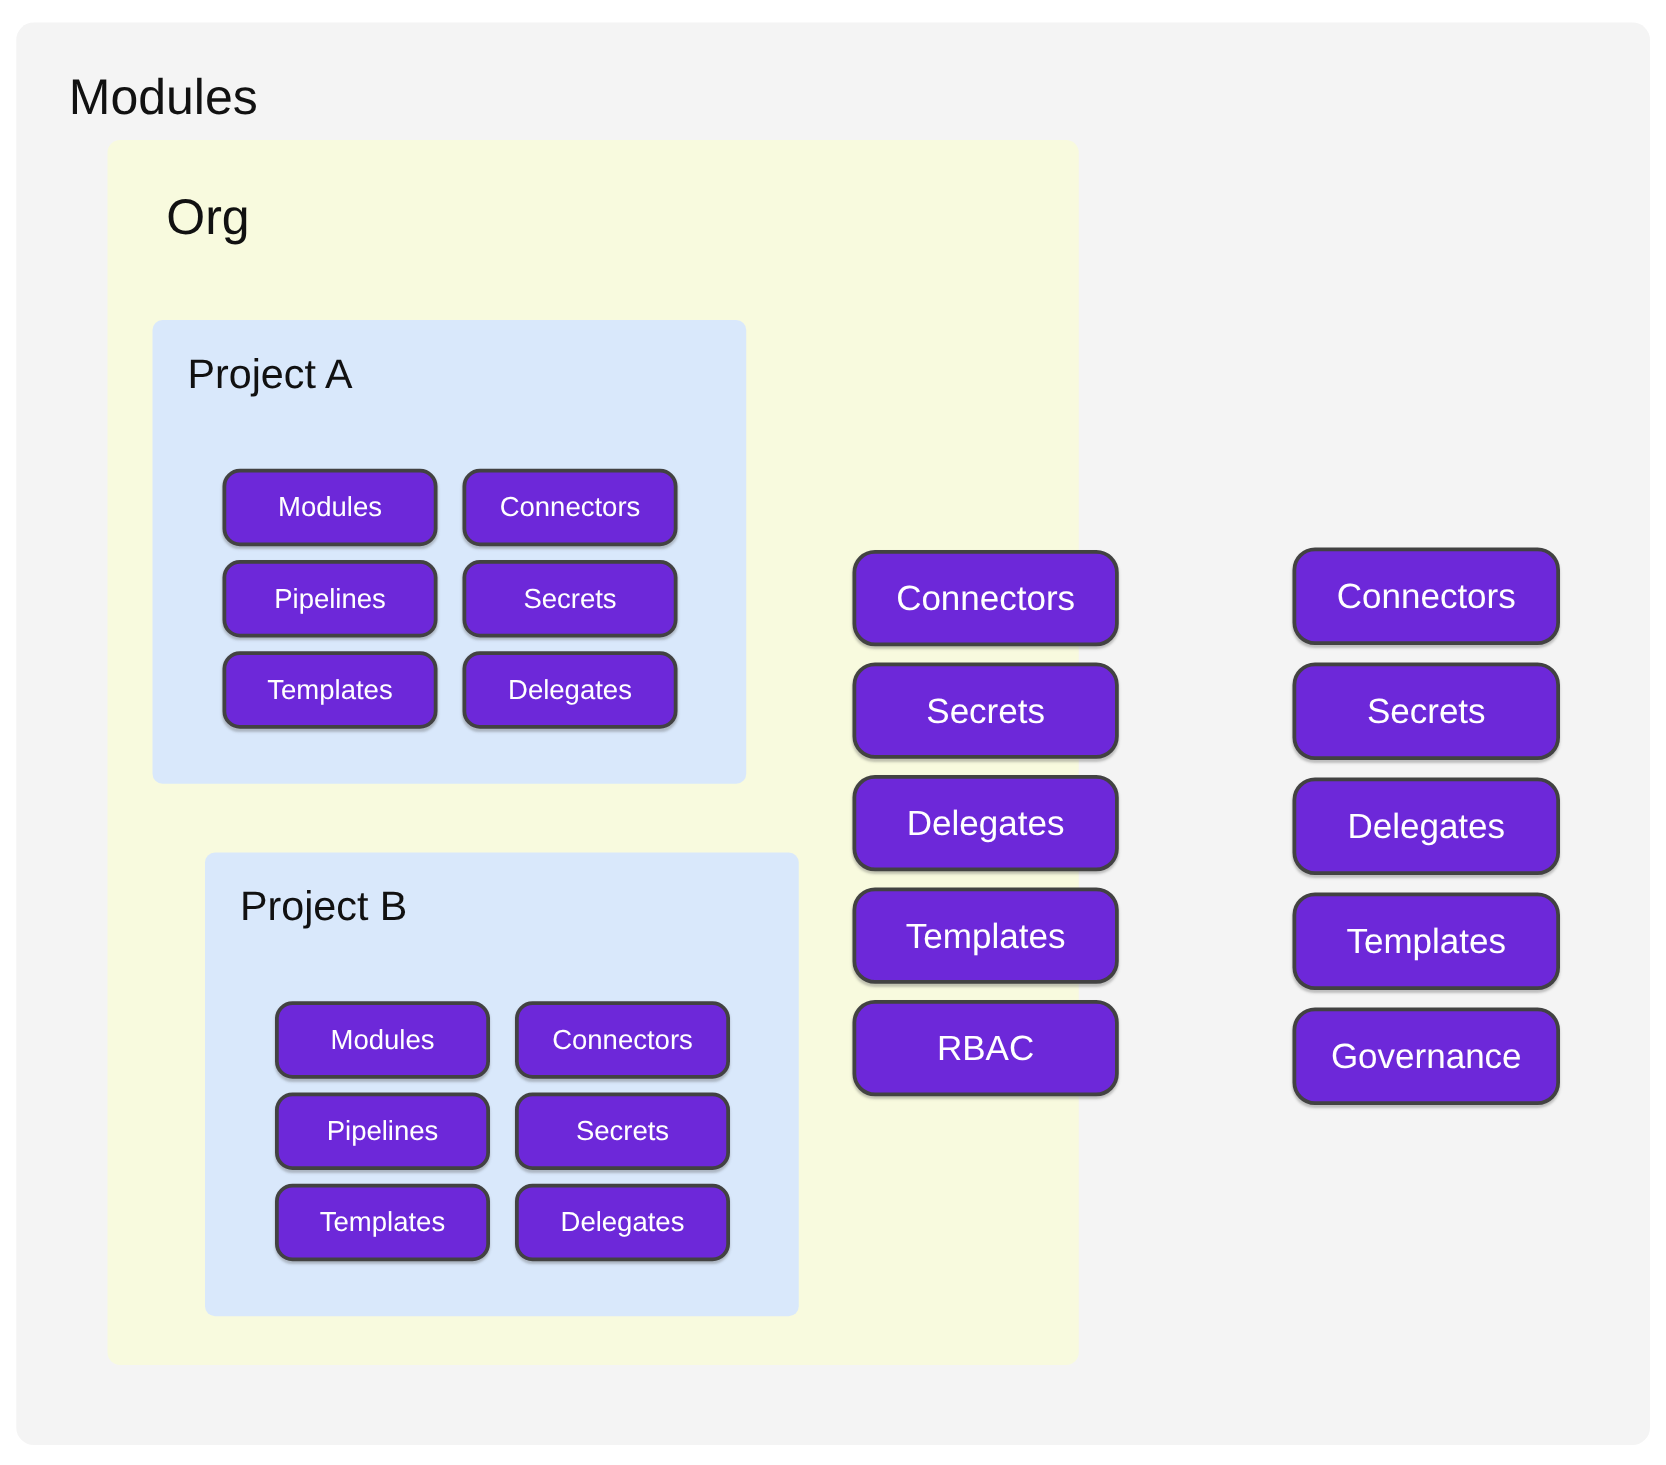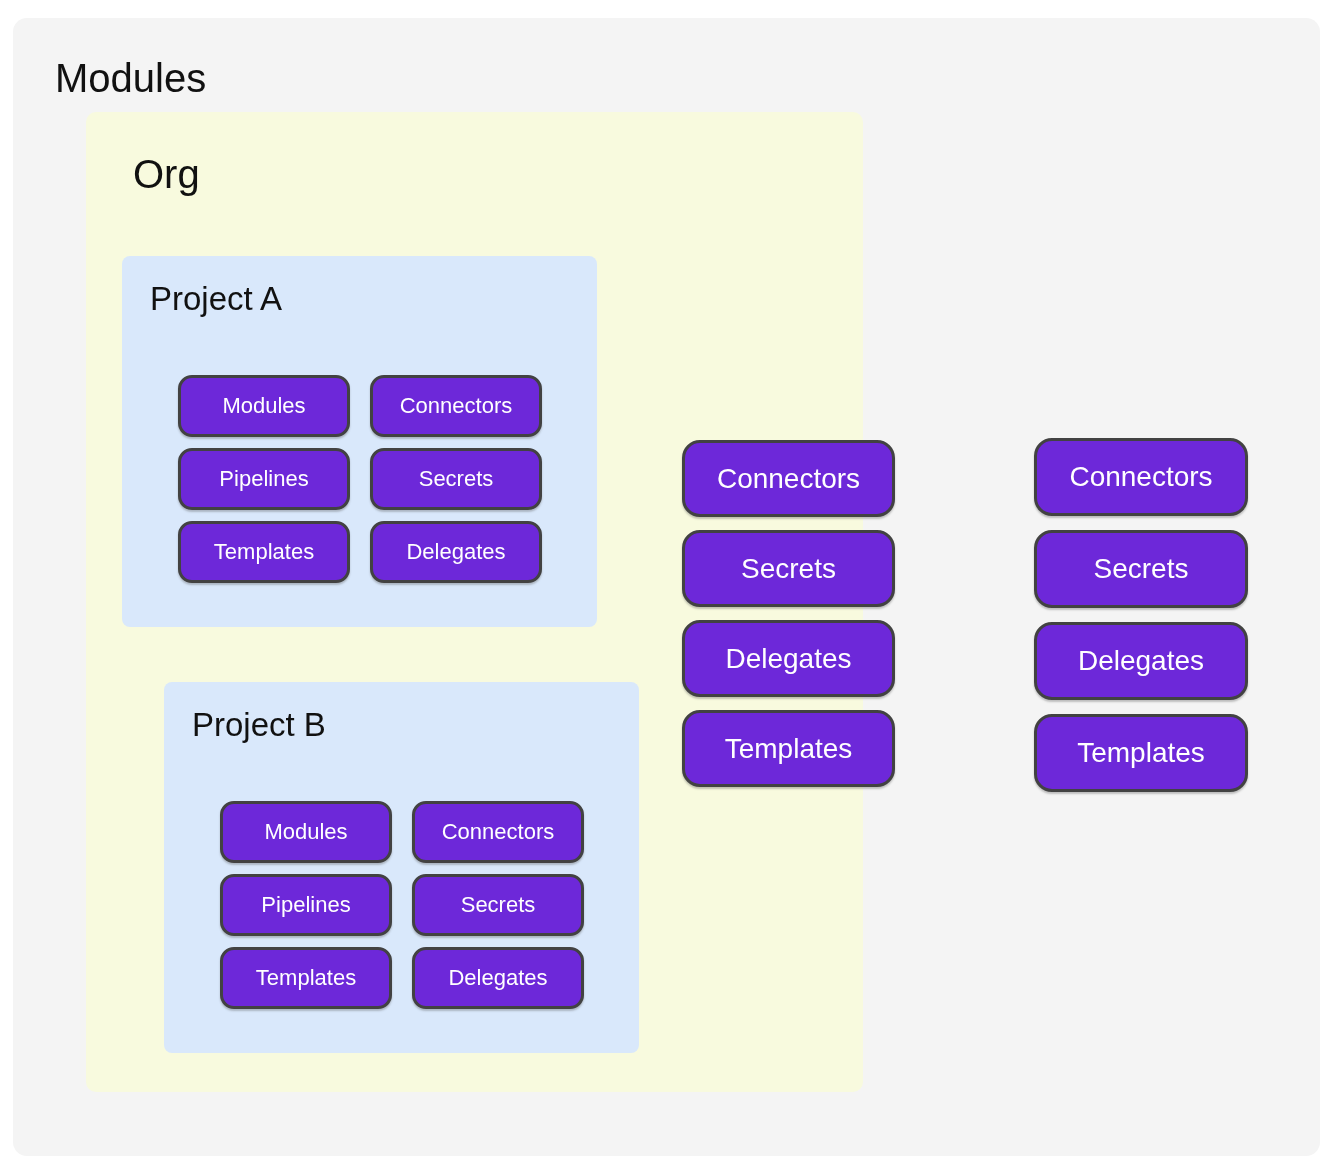--- a/index.html
+++ b/index.html
@@ -132,22 +132,24 @@
         <div class="pill pill-sm">Templates</div>
         <div class="pill pill-sm">Delegates</div>
       </div>
     </div>
 
     <div class="abs org-pill-col">
       <div class="pill pill-lg">Connectors</div>
       <div class="pill pill-lg">Secrets</div>
       <div class="pill pill-lg">Delegates</div>
       <div class="pill pill-lg">Templates</div>
+      <div class="pill pill-lg">RBAC</div>
     </div>
   </div>
 
   <div class="abs account-pill-col">
     <div class="pill pill-lg">Connectors</div>
     <div class="pill pill-lg">Secrets</div>
     <div class="pill pill-lg">Delegates</div>
     <div class="pill pill-lg">Templates</div>
+    <div class="pill pill-lg">Governance</div>
   </div>
 </div>
 
 </body></html>

